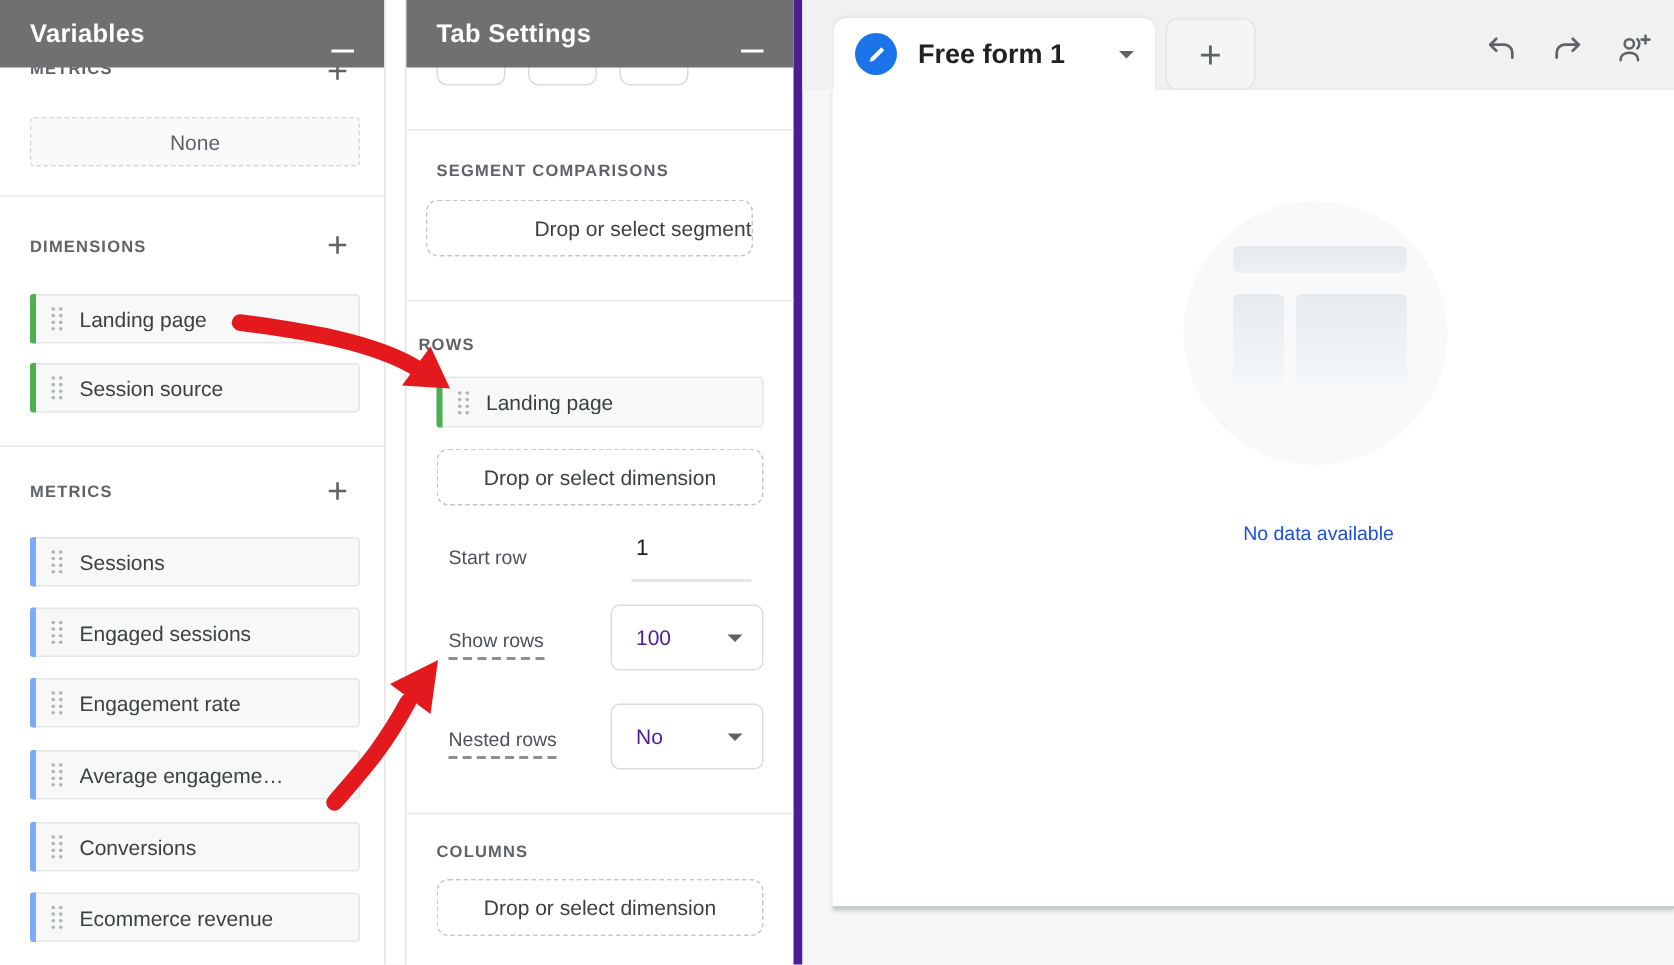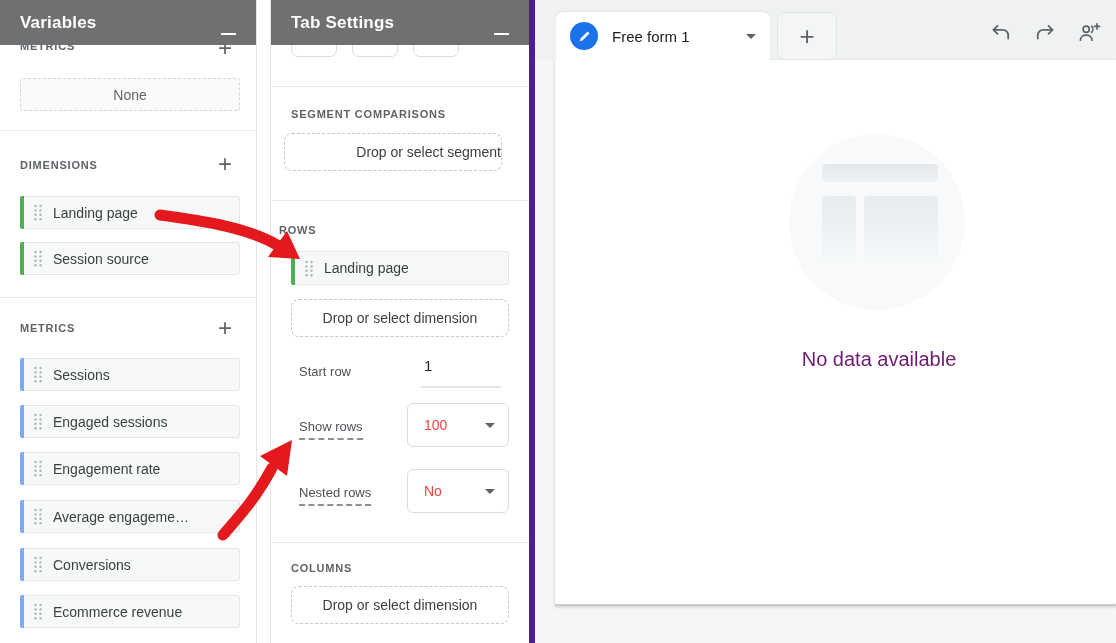--- a/index.html
+++ b/index.html
@@ -52,53 +52,53 @@
   }
 
   .field-label { position:absolute; font-size:13px; color:#4d5156; }
   .dashed-u { border-bottom:2px dashed #8b9094; padding-bottom:4px; }
   .start-value { position:absolute; font-size:15px; color:#202124; }
   .input-underline { position:absolute; height:2px; background:#e3e5e6; }
 
   .selectbox {
     position:absolute; width:102px; height:44px; border:1px solid #dadce0; border-radius:6px;
     background:#fff; display:flex; align-items:center; justify-content:space-between;
-    padding:0 13px 0 16px; font-size:14px; color:#ef4444; cursor:pointer;
+    padding:0 13px 0 16px; font-size:14px; color:#4c1d95; cursor:pointer;
   }
   .caret-down { width:0; height:0; border-left:5px solid transparent; border-right:5px solid transparent; border-top:5px solid #5f6368; }
 
   
   .main { position:absolute; left:535px; top:0; width:581px; height:643px; background:#f5f6f6; }
   .main .topstrip { position:absolute; left:0; top:0; right:0; height:60px; background:#f0f2f2; }
   .canvas {
     position:absolute; left:20px; top:60px; width:561px; height:546px; background:#fff;
     border-bottom:2px solid #c9ccce; box-shadow:0 1px 3px rgba(0,0,0,0.18);
   }
   .tab {
     position:absolute; left:21px; top:12px; width:214px; height:48px; background:#fff;
     border-radius:8px 8px 0 0; display:flex; align-items:center; padding:0 14px; z-index:2;
     box-shadow:0 -1px 2px rgba(0,0,0,0.06);
   }
   .pencil-circle { width:28px; height:28px; border-radius:50%; background:#1a73e8; display:flex; align-items:center; justify-content:center; flex:0 0 auto; }
-  .tab-label { margin-left:14px; font-size:15px; font-weight:normal; color:#202124; white-space:nowrap; }
+  .tab-label { margin-left:14px; font-size:18px; font-weight:bold; color:#202124; white-space:nowrap; }
   .tab-caret { margin-left:auto; }
   .plus-tile {
     position:absolute; left:242px; top:12px; width:60px; height:48px; background:#f4f6f6;
     border:1px solid #e2e5e6; border-radius:8px; display:flex; align-items:center; justify-content:center;
     font-size:26px; font-weight:300; color:#5f6368; cursor:pointer; z-index:2;
   }
   .topbar-icons { position:absolute; right:14px; top:21px; display:flex; gap:20px; align-items:center; z-index:2; }
   .topbar-icons svg { display:block; cursor:pointer; }
 
   .empty-circle { position:absolute; left:234px; top:74px; width:176px; height:176px; border-radius:50%; background:#f7f9fa; }
   .ph-rect { position:absolute; border-radius:4px; }
   .ph-top { left:33px; top:30px; width:116px; height:18px; background:linear-gradient(#e4e9ee,#edf1f4); }
   .ph-left { left:33px; top:62px; width:34px; height:62px; background:linear-gradient(#e6ebf0, rgba(240,243,246,0.25)); }
   .ph-right { left:75px; top:62px; width:74px; height:62px; background:linear-gradient(#e6ebf0, rgba(240,243,246,0.25)); }
-  .empty-msg { position:absolute; left:224px; top:288px; width:200px; text-align:center; font-size:20px; color:#701a75; }
+  .empty-msg { position:absolute; left:224px; top:288px; width:200px; text-align:center; font-size:13px; color:#1d4ed8; }
 
   .annot { position:absolute; inset:0; z-index:40; pointer-events:none; }
 </style>
 </head>
 <body>
 
 <div class="panel panel-variables">
   <div class="panel-head">
     <span class="title">Variables</span>
     <span class="min-dash"></span>

